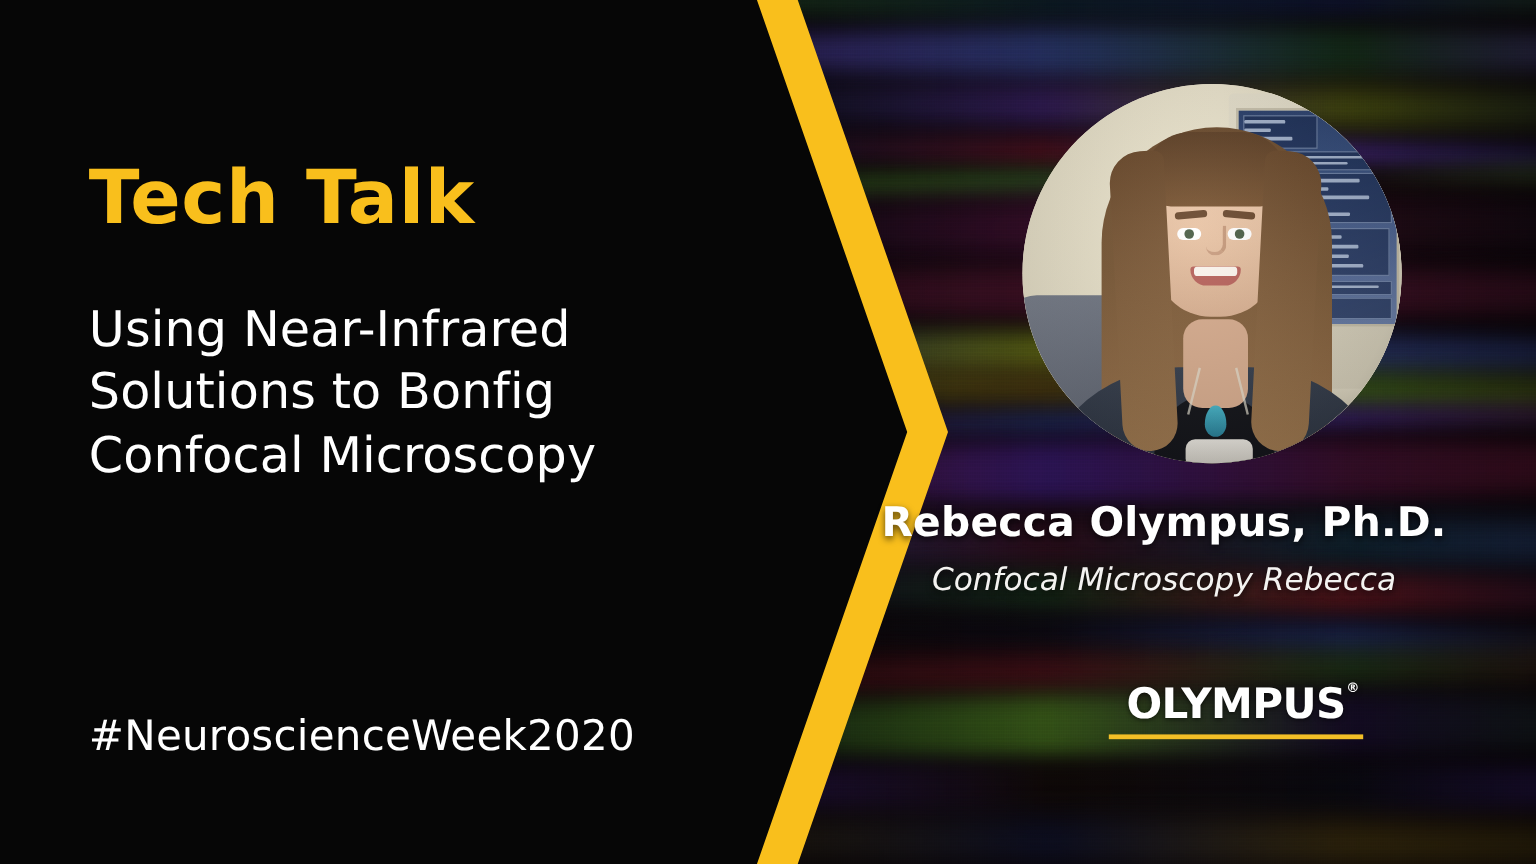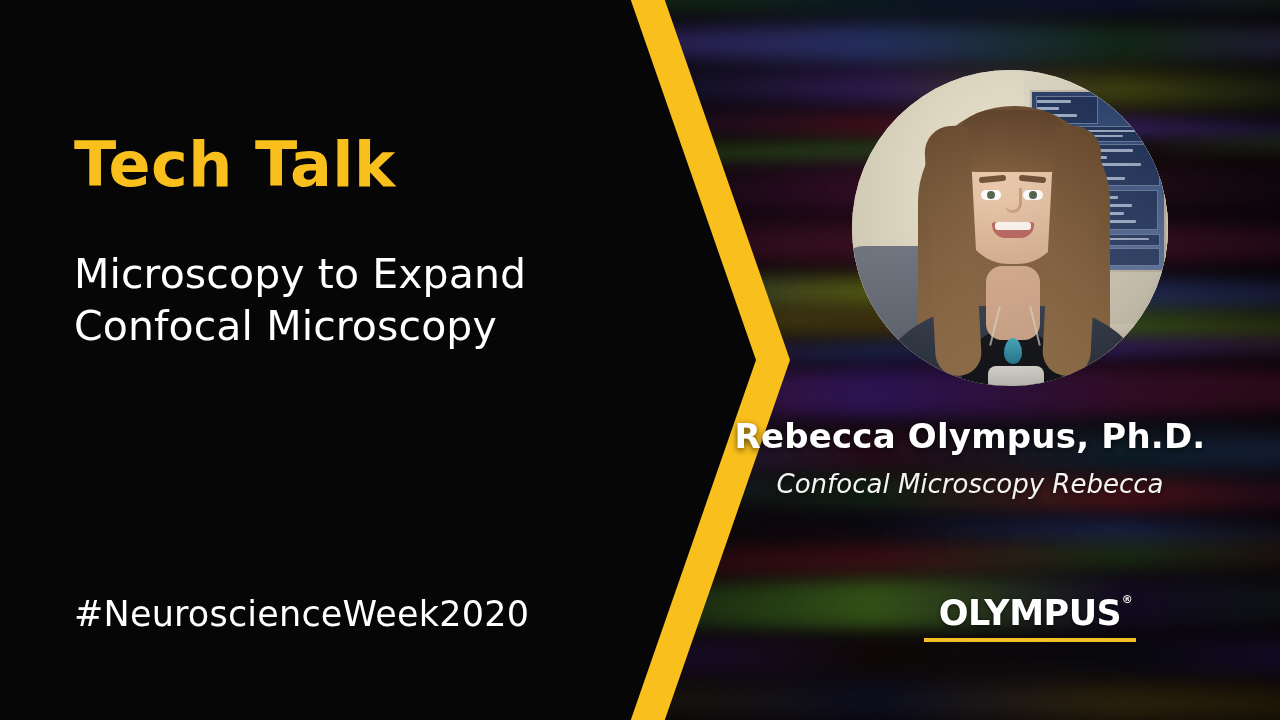--- a/index.html
+++ b/index.html
@@ -310,21 +310,21 @@
     font-style: italic;
     font-weight: 400;
     color: #f4f3f1;
     line-height: 1.35;
     text-shadow: 0 2px 6px rgba(0,0,0,.7);
   }
 
   
   #olympus-logo {
     position: absolute;
-    left: 915px; top: 596px;
+    left: 915px; top: 570px;
     width: 230px;
     text-align: center;
   }
   #olympus-word {
     position: relative;
     display: inline-block;
     font-size: 35px;
     font-weight: 700;
     color: #ffffff;
     letter-spacing: -0.5px;
@@ -443,21 +443,22 @@
   <div id="left-panel"></div>
 
   <svg id="chevron" viewBox="0 0 190 728">
     <polygon points="28,-4 62,-4 190,364 62,732 28,732 156,364" fill="#f9bf1c"></polygon>
   </svg>
 
   <div id="left-content">
     <div id="tech-talk">Tech Talk</div>
 
     <div id="talk-title">
-      <div>Microscopy to Expand</div>
+      <div>Using Near-Infrared</div>
+      <div>Solutions to Bonfig</div>
       <div>Confocal Microscopy</div>
     </div>
 
     <div id="hashtag">#NeuroscienceWeek2020</div>
   </div>
 
   <div id="speaker-block">
     <div id="speaker-name">Rebecca Olympus, Ph.D.</div>
     <div id="speaker-role">
       <div>Confocal Microscopy Rebecca</div>

